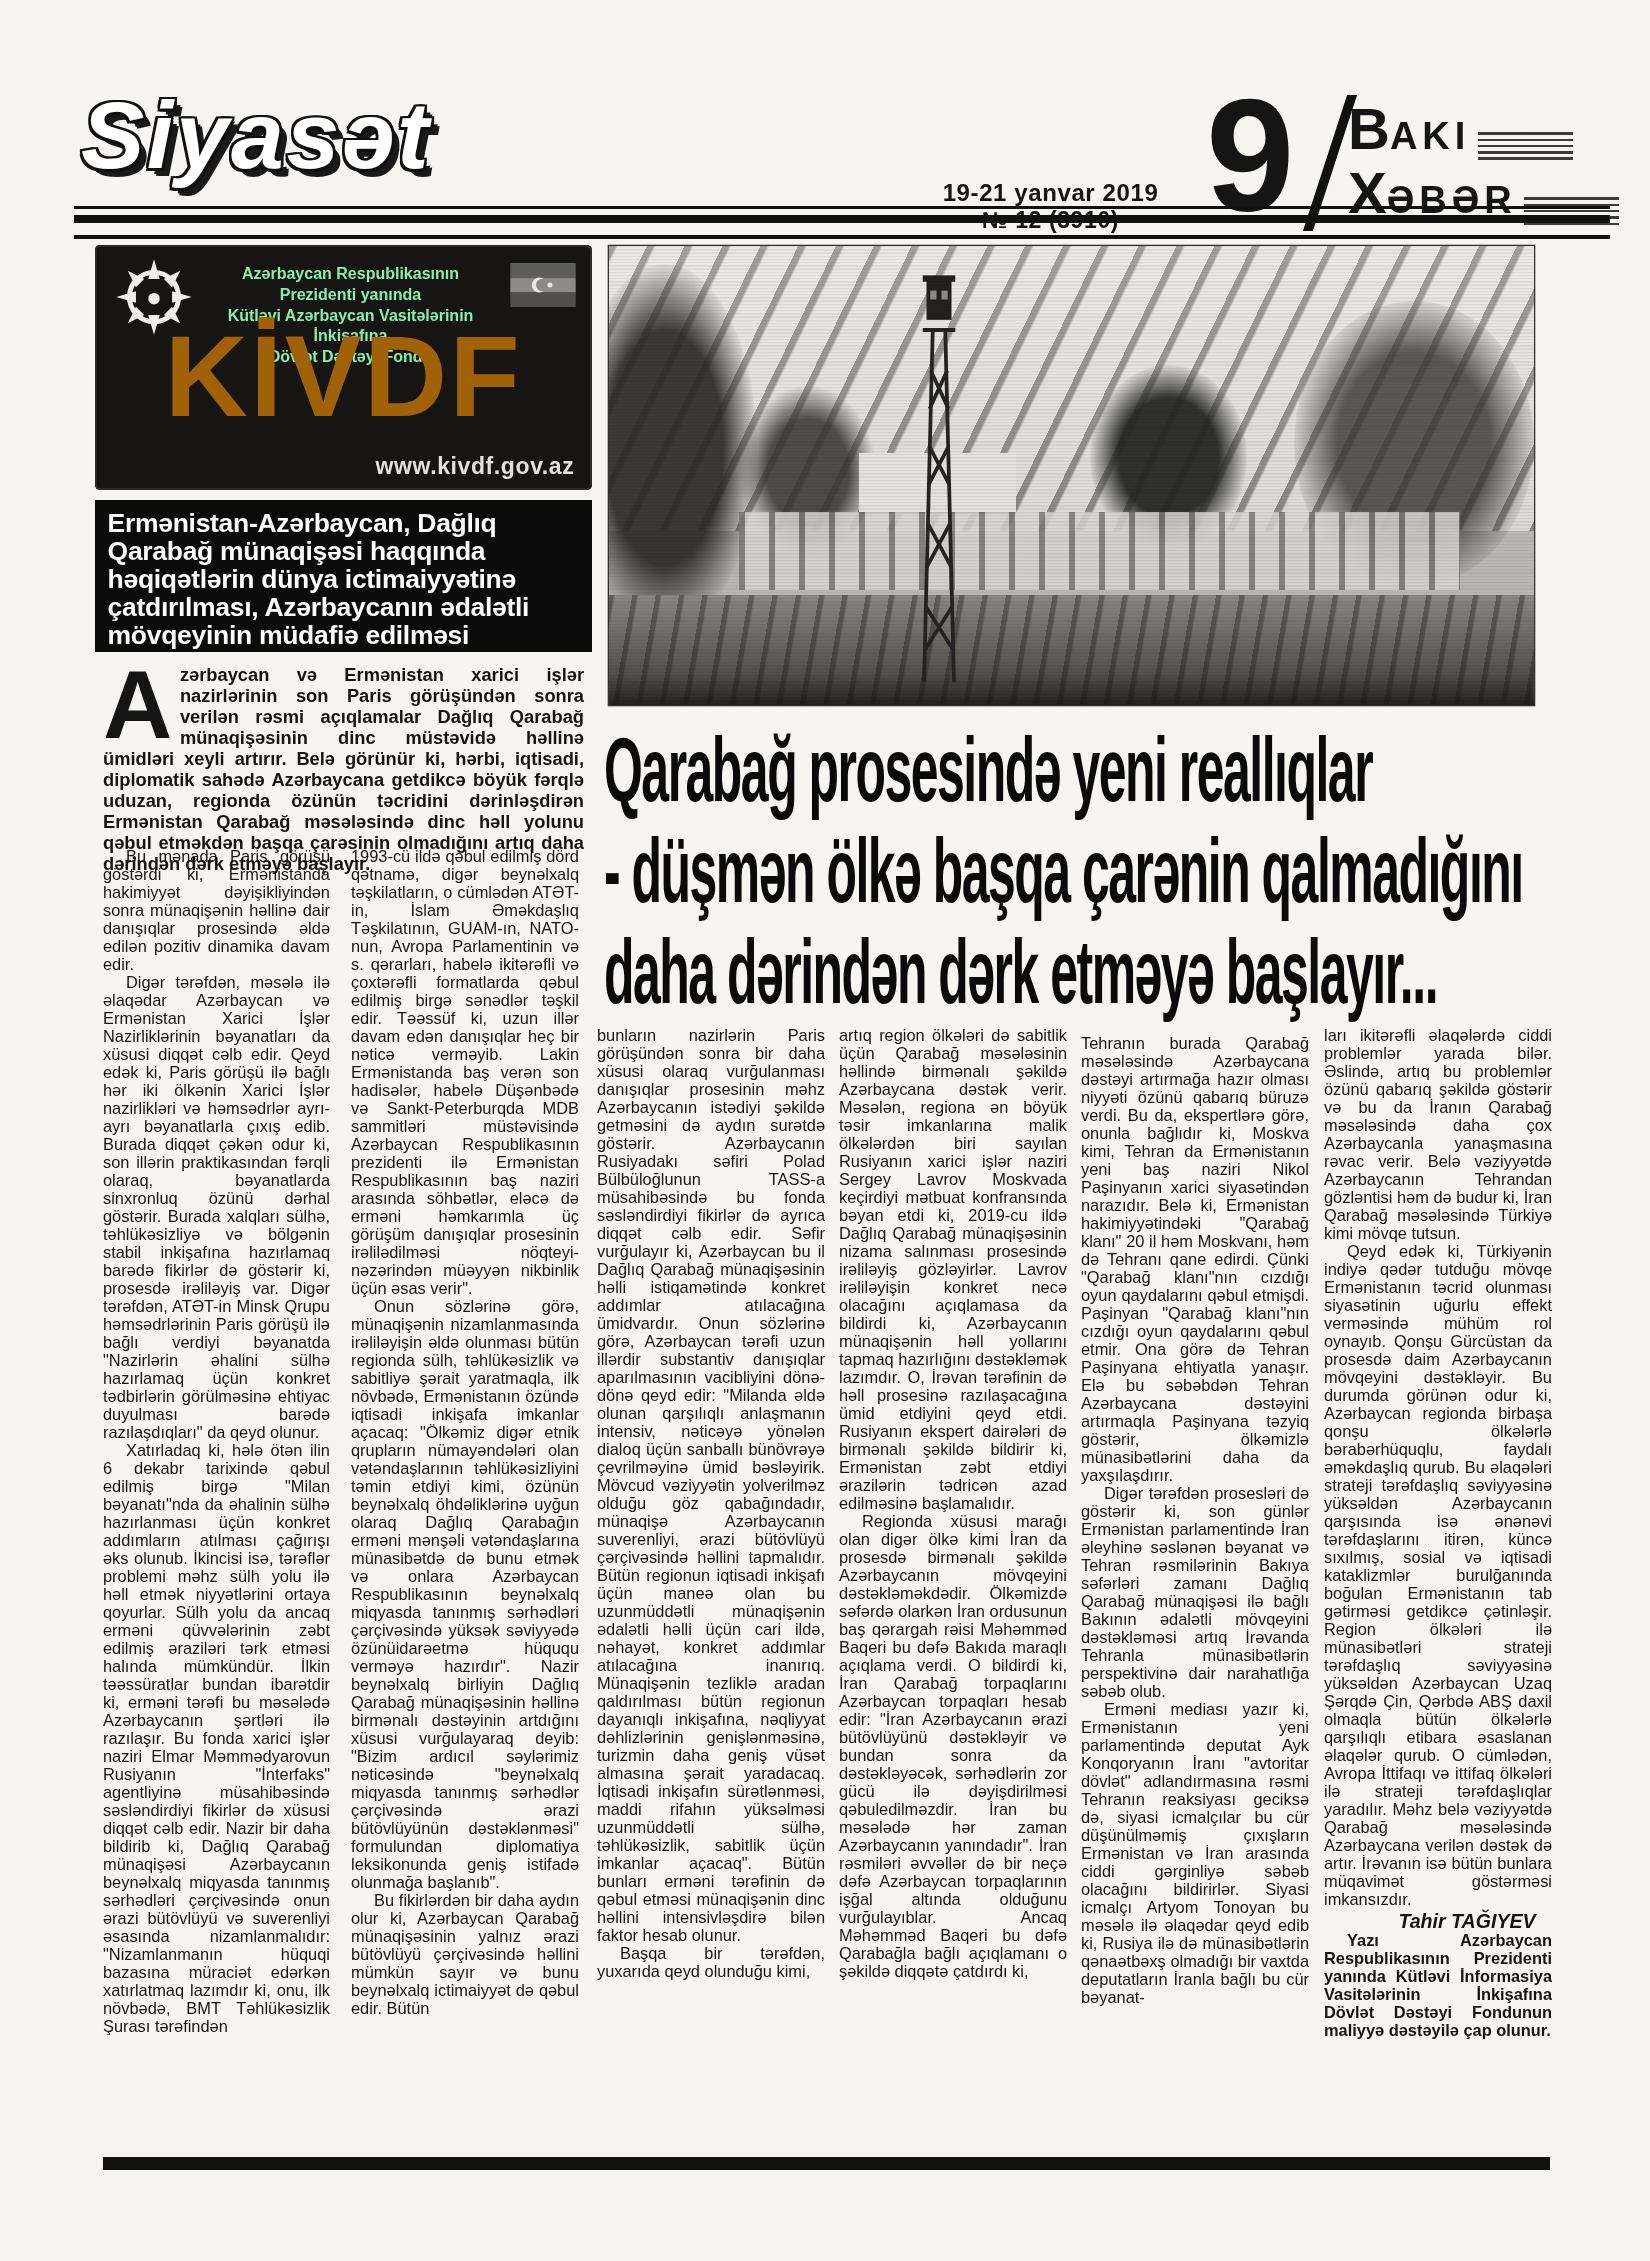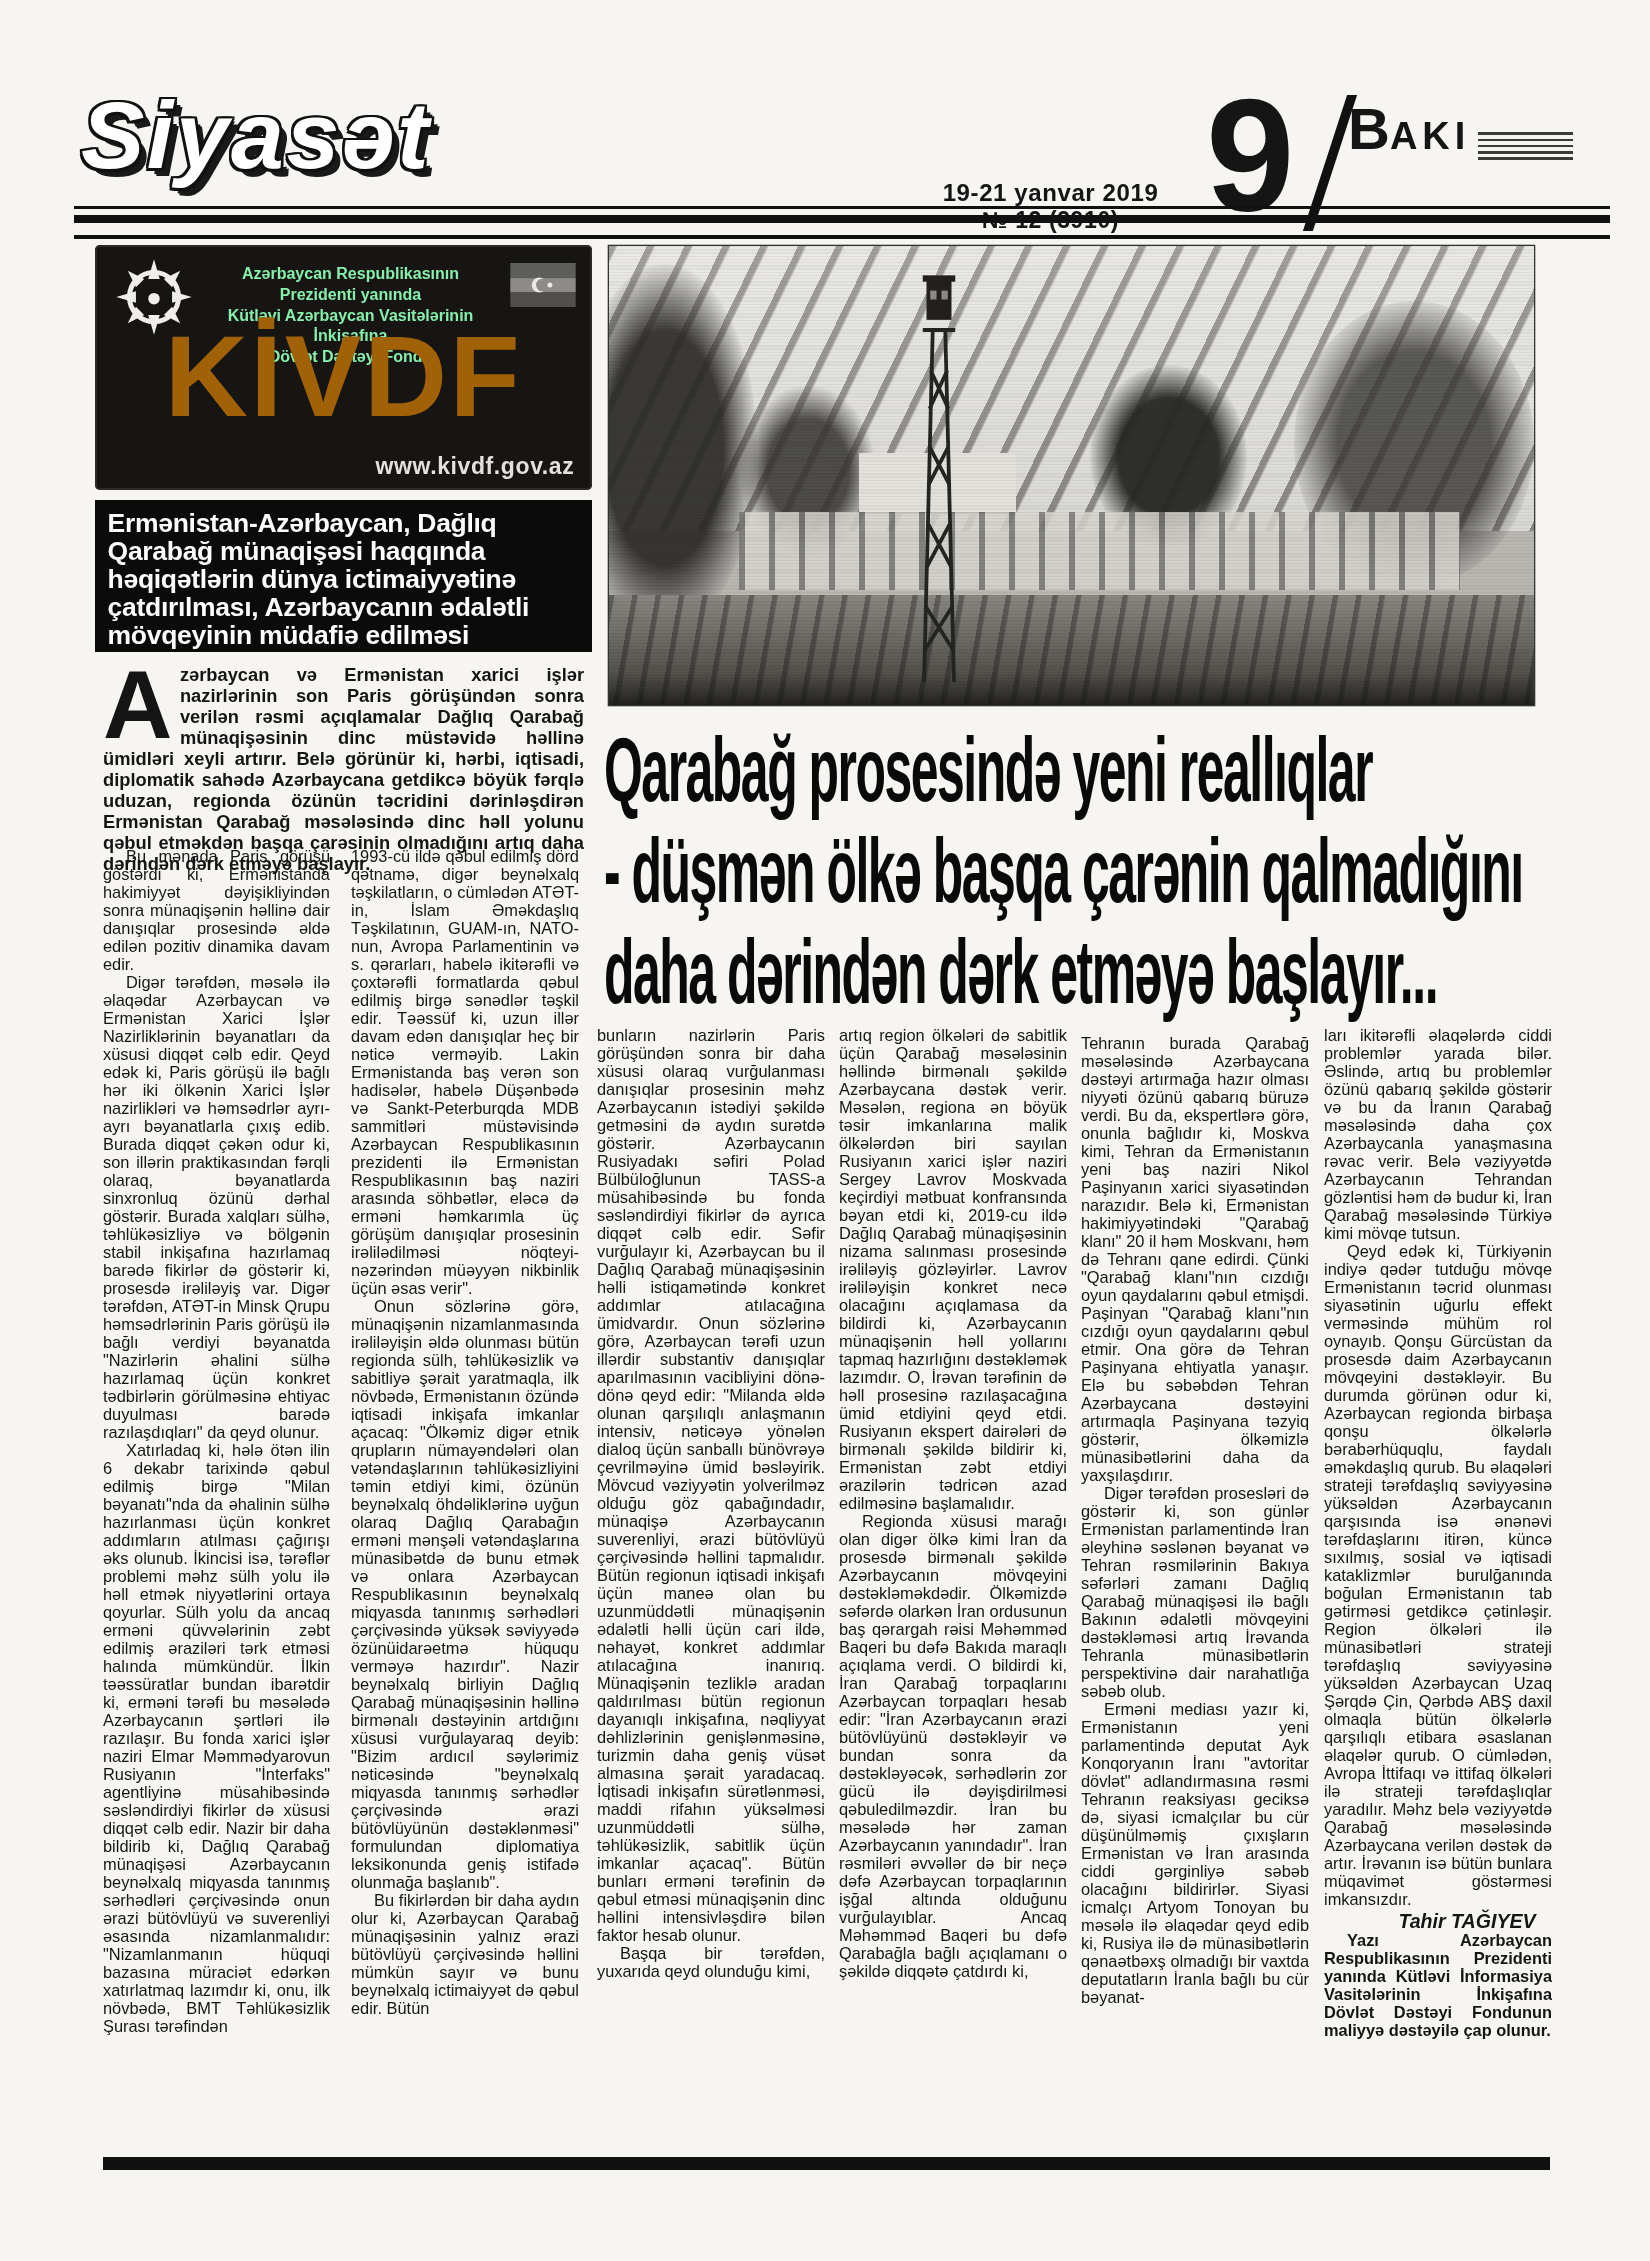--- a/index.html
+++ b/index.html
@@ -81,20 +81,23 @@
   <div class="date-line2">№ 12 (3910)</div>
 </div>
 
 <div class="abs page-num" style="left:1206px;top:76px;">9</div>
 
 <div class="abs slash" style="left:1325px;top:95px;width:9.5px;height:136px;"></div>
 
 <div class="abs brand" style="left:1348px;top:100px;width:290px;">
   <div>
     <span class="big">B</span><span class="small">AKI</span><span class="scanbars"></span>
+  </div>
+  <div style="margin-top:3.8px;">
+    <span class="big">X</span><span class="small">ƏBƏR</span><span class="scanbars"></span>
   </div>
 </div>
 
 <div class="abs rule" style="left:74px;top:206px;width:1536px;height:3.2px;"></div>
 <div class="abs rule" style="left:74px;top:215px;width:1536px;height:8.2px;"></div>
 <div class="abs rule" style="left:74px;top:235px;width:1536px;height:3.8px;"></div>
 
 <div class="abs kivdf-box" style="left:95px;top:245px;width:497px;height:245px;">
   <div class="abs" style="left:17.7px;top:11.4px;width:82px;height:82px;">
     <svg viewBox="0 0 100 100" width="82" height="82">

